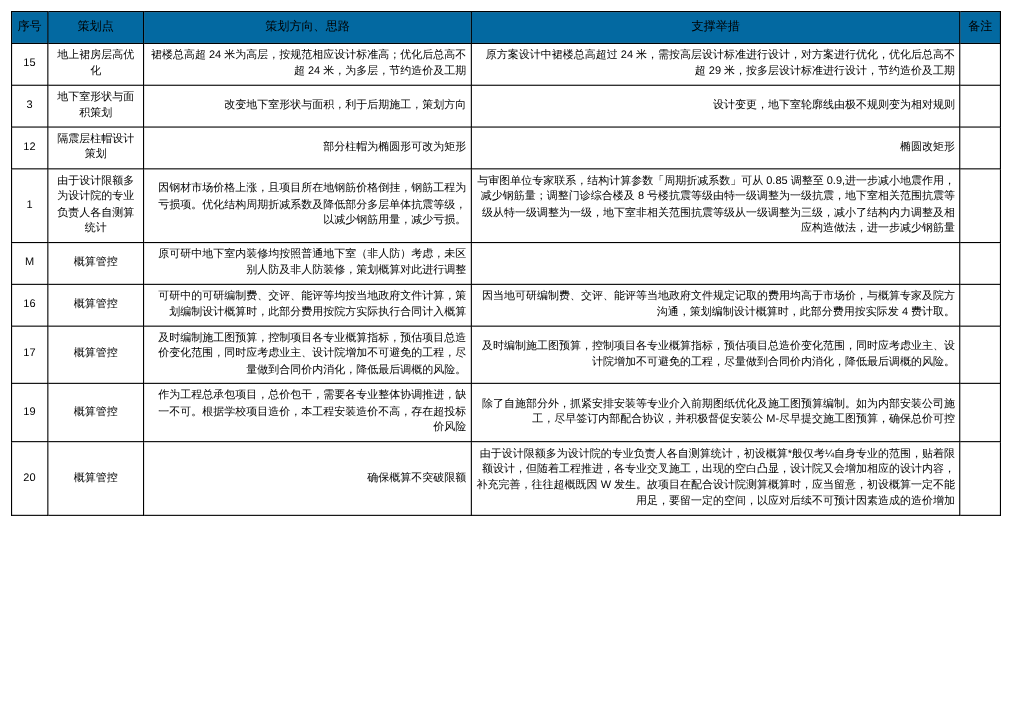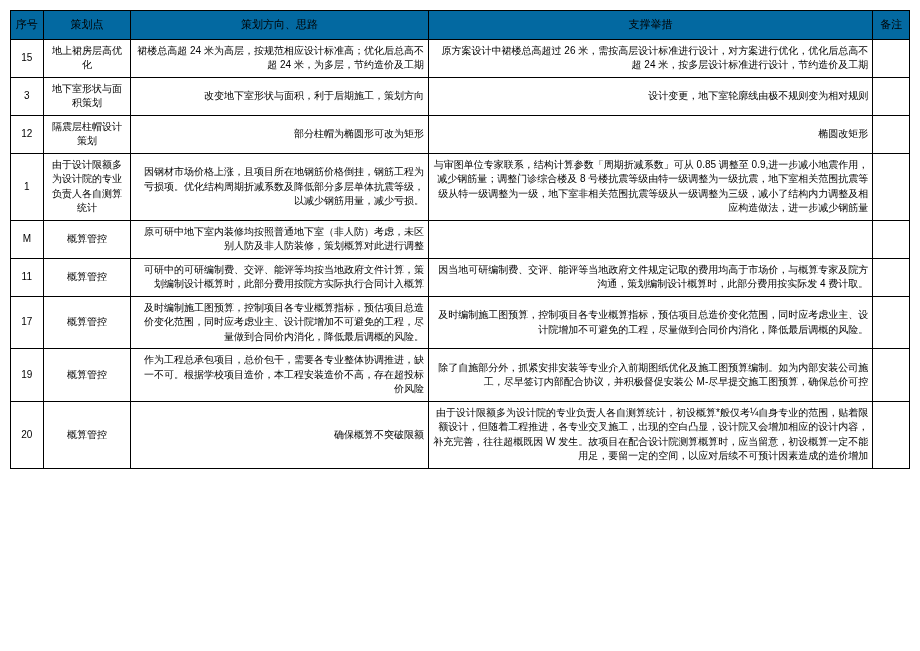--- a/index.html
+++ b/index.html
@@ -60,21 +60,21 @@
       <th>策划方向、思路</th>
       <th>支撑举措</th>
       <th>备注</th>
     </tr>
   </thead>
   <tbody>
     <tr>
       <td class="center">15</td>
       <td class="center">地上裙房层高优化</td>
       <td class="left">裙楼总高超 24 米为高层，按规范相应设计标准高；优化后总高不超 24 米，为多层，节约造价及工期</td>
-      <td class="left">原方案设计中裙楼总高超过 26 米，需按高层设计标准进行设计，对方案进行优化，优化后总高不超 24 米，按多层设计标准进行设计，节约造价及工期</td>
+      <td class="left">原方案设计中裙楼总高超过 24 米，需按高层设计标准进行设计，对方案进行优化，优化后总高不超 29 米，按多层设计标准进行设计，节约造价及工期</td>
       <td class="center"></td>
     </tr>
     <tr>
       <td class="center">3</td>
       <td class="center">地下室形状与面积策划</td>
       <td class="left">改变地下室形状与面积，利于后期施工，策划方向</td>
       <td class="left">设计变更，地下室轮廓线由极不规则变为相对规则</td>
       <td class="center"></td>
     </tr>
     <tr>
@@ -92,21 +92,21 @@
       <td class="center"></td>
     </tr>
     <tr>
       <td class="center">M</td>
       <td class="center">概算管控</td>
       <td class="left">原可研中地下室内装修均按照普通地下室（非人防）考虑，未区别人防及非人防装修，策划概算对此进行调整</td>
       <td class="left"></td>
       <td class="center"></td>
     </tr>
     <tr>
-      <td class="center">11</td>
+      <td class="center">16</td>
       <td class="center">概算管控</td>
       <td class="left">可研中的可研编制费、交评、能评等均按当地政府文件计算，策划编制设计概算时，此部分费用按院方实际执行合同计入概算</td>
       <td class="left">因当地可研编制费、交评、能评等当地政府文件规定记取的费用均高于市场价，与概算专家及院方沟通，策划编制设计概算时，此部分费用按实际发 4 费计取。</td>
       <td class="center"></td>
     </tr>
     <tr>
       <td class="center">17</td>
       <td class="center">概算管控</td>
       <td class="left">及时编制施工图预算，控制项目各专业概算指标，预估项目总造价变化范围，同时应考虑业主、设计院增加不可避免的工程，尽量做到合同价内消化，降低最后调概的风险。</td>
       <td class="left">及时编制施工图预算，控制项目各专业概算指标，预估项目总造价变化范围，同时应考虑业主、设计院增加不可避免的工程，尽量做到合同价内消化，降低最后调概的风险。</td>

